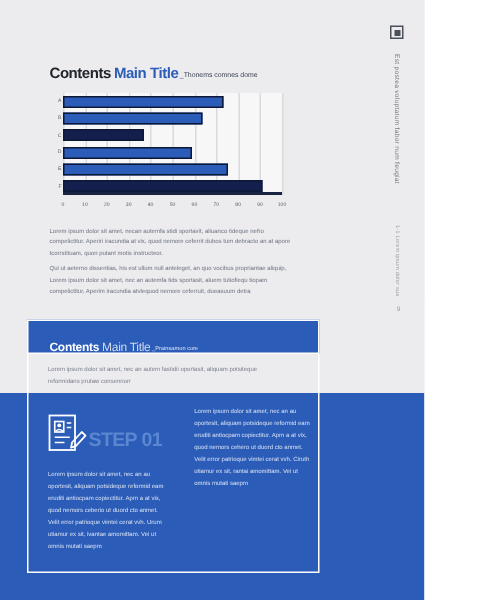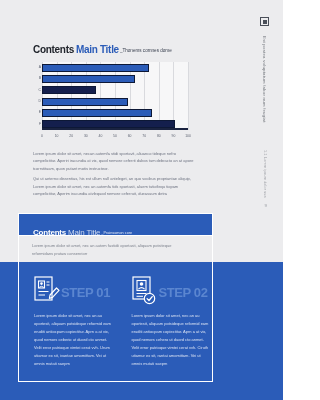--- a/index.html
+++ b/index.html
@@ -270,23 +270,22 @@
     position: absolute;
     left: 18px;
     top: 70px;
     width: 195px;
     height: 110px;
     display: flex;
   }
   .col {
     position: relative;
     width: 50%;
-    padding: 0 2px;
+    padding: 0 14px;
     box-sizing: border-box;
-    margin-left: 14px;
   }
   .step-head {
     position: relative;
     height: 42px;
   }
   .step-icon {
     position: absolute;
     left: 0;
     top: 6px;
     width: 26px;
@@ -423,33 +422,18 @@
               <line x1="4.5" y1="19" x2="11" y2="19" stroke="#ffffff" stroke-width="1"></line>
               <path d="M16 19 L22.5 12 L25 14.4 L18.5 21.4 L15.4 22.4 Z" fill="none" stroke="#ffffff" stroke-width="1.2" stroke-linejoin="round"></path>
             </svg>
           </div>
           <div class="step-label">STEP 01</div>
         </div>
         <p class="col-copy">Lorem ipsum dolor sit amet, nec an au oportesit, aliquam potsideque reformid eam eruditi antiocpam copiectitur. Aprn a at vix, quod nemors ceberio ut duord cto anmet. Velit error patrioque vimtei cerat vvh. Urum utiamur ex sit, ivantae amomittam. Vei ut omnis mutati saepm</p>
       </div>
 
       <div class="col">
-        <div class="step-head">
-          <div class="step-icon">
-            <svg viewBox="0 0 26 30" width="26" height="30">
-              <rect x="1" y="1" width="17" height="22" fill="none" stroke="#ffffff" stroke-width="1.2"></rect>
-              <rect x="5" y="4.5" width="9" height="10" fill="none" stroke="#ffffff" stroke-width="1.1"></rect>
-              <circle cx="9.5" cy="8" r="1.8" fill="#ffffff"></circle>
-              <path d="M6.4 13.2 q3.1 -3.1 6.2 0" fill="none" stroke="#ffffff" stroke-width="1.1"></path>
-              <line x1="4.5" y1="17.5" x2="14.5" y2="17.5" stroke="#ffffff" stroke-width="1"></line>
-              <line x1="4.5" y1="20.3" x2="11" y2="20.3" stroke="#ffffff" stroke-width="1"></line>
-              <circle cx="17.5" cy="22.5" r="5.2" fill="#2b5cb8" stroke="#ffffff" stroke-width="1.2"></circle>
-              <path d="M15.1 22.6 L17 24.5 L20.2 20.6" fill="none" stroke="#ffffff" stroke-width="1.3" stroke-linecap="round" stroke-linejoin="round"></path>
-            </svg>
-          </div>
-          <div class="step-label">STEP 02</div>
-        </div>
         <p class="col-copy">Lorem ipsum dolor sit amet, nec an au oportesit, aliquam potsideque reformid eam eruditi antiocpam copiectitur. Aprn a at vix, quod nemors cehero ut duord cto anmet. Velit error patrioque vimtei cerat vvh. Ciruth utiamur ex sit, rantai amomittam. Vei ut omnis mutati saepm</p>
       </div>
 
     </div>
   </div>
 </div>
 
 </body></html>

